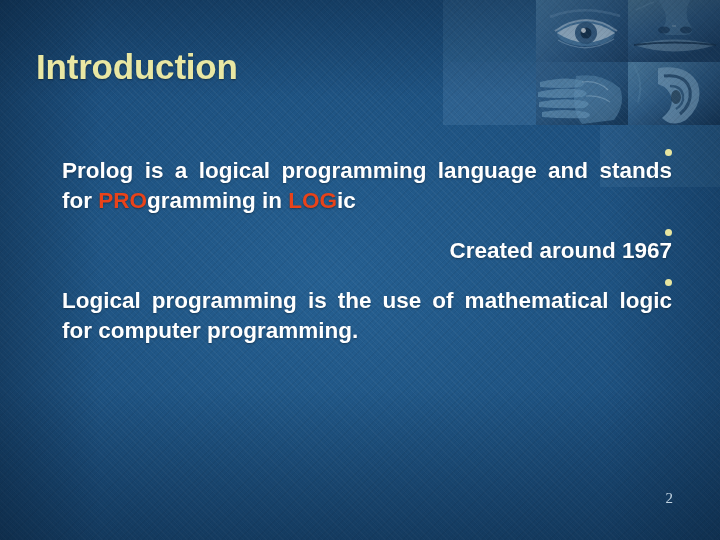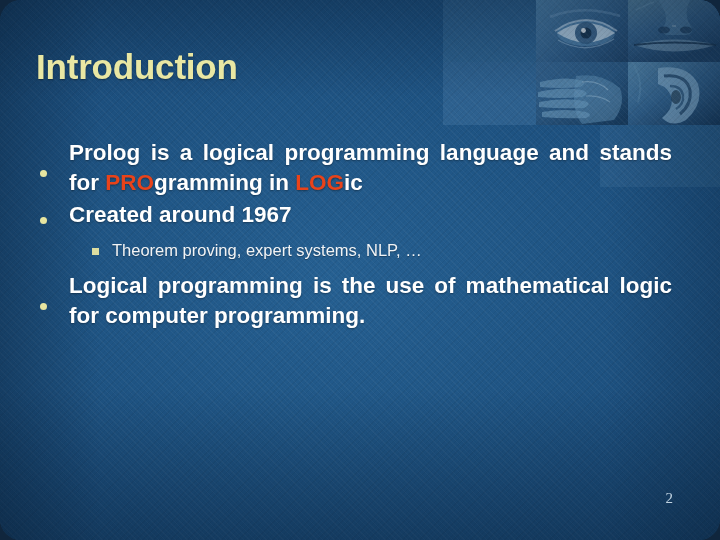--- a/index.html
+++ b/index.html
@@ -9,21 +9,20 @@
   }
   #slide {
     position: relative;
     width: 720px;
     height: 540px;
     overflow: hidden;
     font-family: "Liberation Sans", sans-serif;
     background-color: #1a4b79;
     background-image:
       radial-gradient(ellipse 900px 620px at 46% 52%, rgba(47,113,166,0.55) 0%, rgba(32,88,136,0.25) 42%, rgba(12,40,68,0.30) 78%, rgba(8,30,54,0.55) 100%);
-    border-radius: 21px;
   }
   
   #texture {
     position: absolute;
     inset: 0;
     background-image:
       repeating-linear-gradient(45deg, rgba(255,255,255,0.035) 0px, rgba(255,255,255,0.035) 1px, rgba(0,0,0,0) 1px, rgba(0,0,0,0) 4px),
       repeating-linear-gradient(-45deg, rgba(0,0,0,0.05) 0px, rgba(0,0,0,0.05) 1px, rgba(0,0,0,0) 1px, rgba(0,0,0,0) 4px);
     pointer-events: none;
     z-index: 2;
@@ -96,22 +95,23 @@
   
   #body {
     position: absolute;
     left: 40px;
     top: 138px;
     width: 632px;
     z-index: 5;
   }
   .bullet-row {
     display: flex;
-    align-items: center;
+    align-items: flex-end;
     margin-bottom: 2px;
+    flex-direction: column;
   }
   .dot {
     flex: 0 0 auto;
     width: 7px;
     height: 7px;
     border-radius: 50%;
     background: #e7e5a0;
     margin-top: 11px;
     margin-right: 0;
   }
@@ -277,24 +277,20 @@
       <span class="dot"></span>
       <div class="bullet-text"><span>Prolog is a logical programming language and stands for </span><span class="hl">PRO</span><span>gramming in </span><span class="hl">LOG</span><span>ic</span></div>
     </div>
 
     <div class="bullet-row">
       <span class="dot"></span>
       <div class="bullet-text nojust">Created around 1967</div>
     </div>
 
 
-    <div class="sub-row">
-      <span class="square"></span>
-      <div class="sub-text">Theorem proving, expert systems, NLP, …</div>
-    </div>
 
     <div class="bullet-row gap-before">
       <span class="dot"></span>
       <div class="bullet-text">Logical programming is the use of mathematical logic for computer programming.</div>
     </div>
 
   </div>
 
   <div id="page-num">2</div>
 

